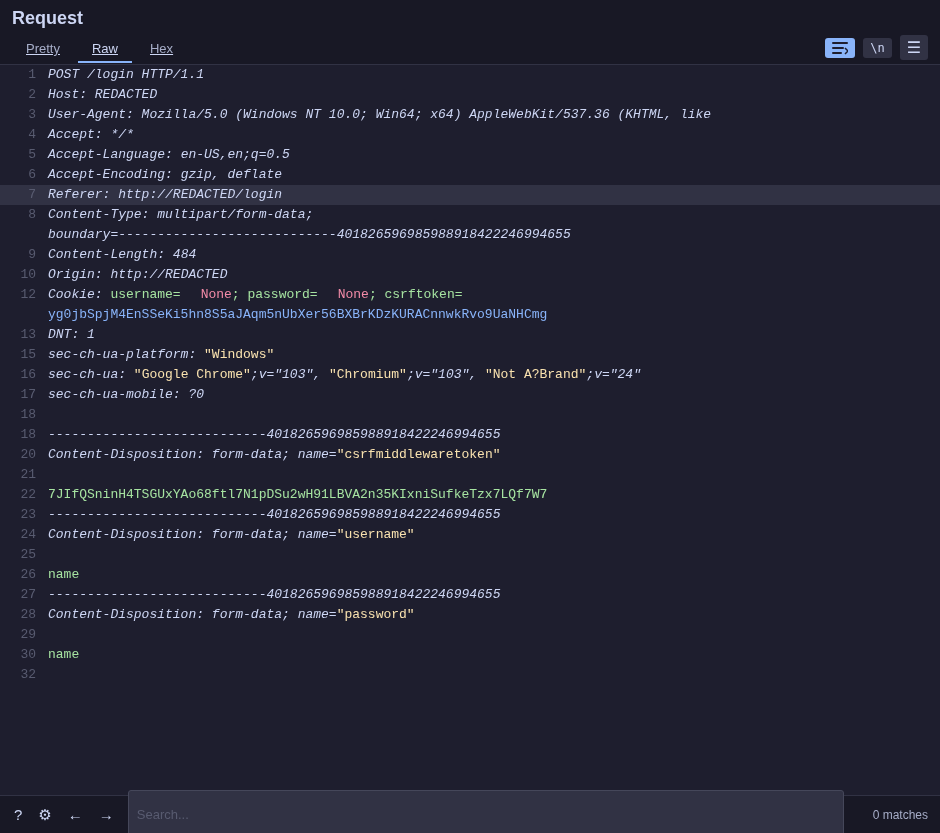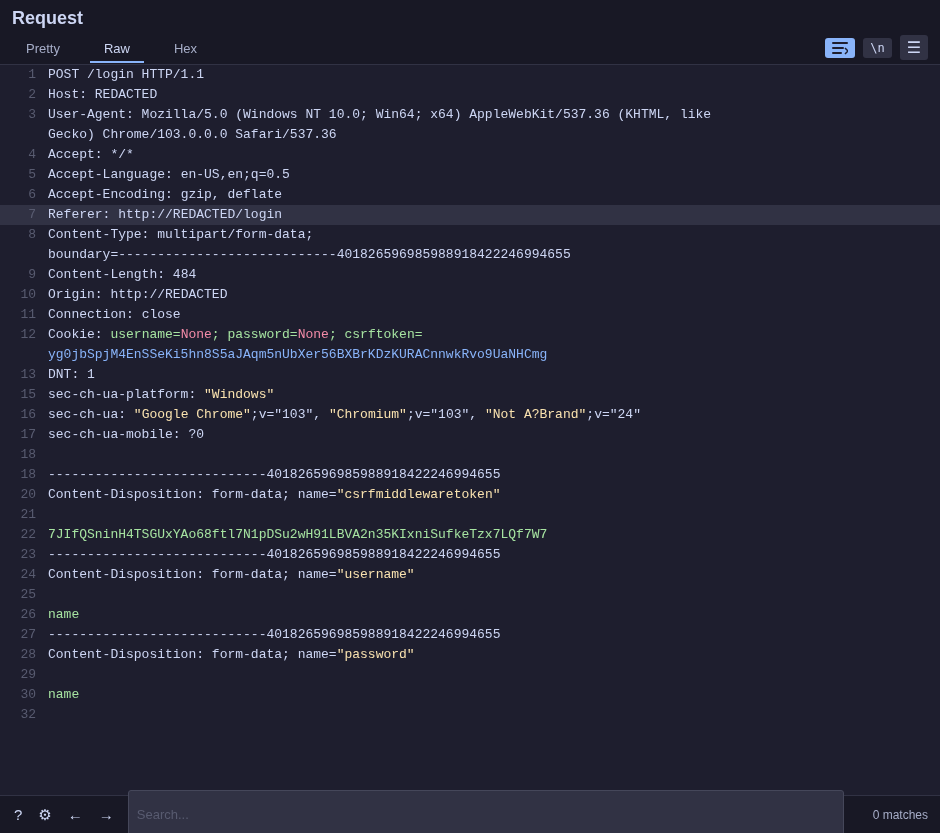--- a/index.html
+++ b/index.html
@@ -27,22 +27,23 @@
     .header-title {
       font-family: Arial, sans-serif;
       font-size: 18px;
       font-weight: bold;
       color: #cdd6f4;
       padding-bottom: 6px;
     }
 
     .tabs {
       display: flex;
-      gap: 16px;
-      align-items: center;
+      gap: 4px;
+      align-items: center;
+      text-decoration: underline;
     }
 
     .tab {
       padding: 5px 14px;
       font-family: Arial, sans-serif;
       font-size: 13px;
       color: #a6adc8;
       cursor: pointer;
       border-bottom: 2px solid transparent;
       user-select: none;
@@ -112,25 +113,25 @@
       line-height: 20px;
     }
 
     .line-content {
       flex: 1;
       white-space: pre;
       line-height: 20px;
     }
 
     
-    .c-white { color: #cdd6f4; }
+    .c-white { color: #cdd6f4; font-style: italic; }
     .c-green { color: #a6e3a1; }
     .c-yellow { color: #f9e2af; }
     .c-blue { color: #89b4fa; }
-    .c-red { color: #f38ba8; }
+    .c-red { color: #f38ba8; margin-left: 20px; }
 
     
     .footer {
       background: #181825;
       border-top: 1px solid #313244;
       height: 38px;
       display: flex;
       align-items: center;
       padding: 0 8px;
       gap: 4px;
@@ -222,24 +223,20 @@
       </div>
       <div class="line">
         <span class="line-num">2</span>
         <span class="line-content"><span class="c-white">Host: </span><span class="c-white">REDACTED</span></span>
       </div>
       <div class="line">
         <span class="line-num">3</span>
         <span class="line-content"><span class="c-white">User-Agent: Mozilla/5.0 (Windows NT 10.0; Win64; x64) AppleWebKit/537.36 (KHTML, like</span></span>
       </div>
       <div class="line">
-        <span class="line-num"></span>
-        <span class="line-content"><span class="c-white">Gecko) Chrome/103.0.0.0 Safari/537.36</span></span>
-      </div>
-      <div class="line">
         <span class="line-num">4</span>
         <span class="line-content"><span class="c-white">Accept: </span><span class="c-white">*/*</span></span>
       </div>
       <div class="line">
         <span class="line-num">5</span>
         <span class="line-content"><span class="c-white">Accept-Language: </span><span class="c-white">en-US,en;q=0.5</span></span>
       </div>
       <div class="line">
         <span class="line-num">6</span>
         <span class="line-content"><span class="c-white">Accept-Encoding: </span><span class="c-white">gzip, deflate</span></span>
@@ -256,24 +253,20 @@
         <span class="line-num"></span>
         <span class="line-content"><span class="c-white">boundary=----------------------------401826596985988918422246994655</span></span>
       </div>
       <div class="line">
         <span class="line-num">9</span>
         <span class="line-content"><span class="c-white">Content-Length: </span><span class="c-white">484</span></span>
       </div>
       <div class="line">
         <span class="line-num">10</span>
         <span class="line-content"><span class="c-white">Origin: </span><span class="c-white">http://REDACTED</span></span>
-      </div>
-      <div class="line">
-        <span class="line-num">11</span>
-        <span class="line-content"><span class="c-white">Connection: </span><span class="c-white">close</span></span>
       </div>
       <div class="line">
         <span class="line-num">12</span>
         <span class="line-content"><span class="c-white">Cookie: </span><span class="c-green">username=</span><span class="c-red">None</span><span class="c-green">; password=</span><span class="c-red">None</span><span class="c-green">; csrftoken=</span></span>
       </div>
       <div class="line">
         <span class="line-num"></span>
         <span class="line-content"><span class="c-blue">yg0jbSpjM4EnSSeKi5hn8S5aJAqm5nUbXer56BXBrKDzKURACnnwkRvo9UaNHCmg</span></span>
       </div>
       <div class="line">

